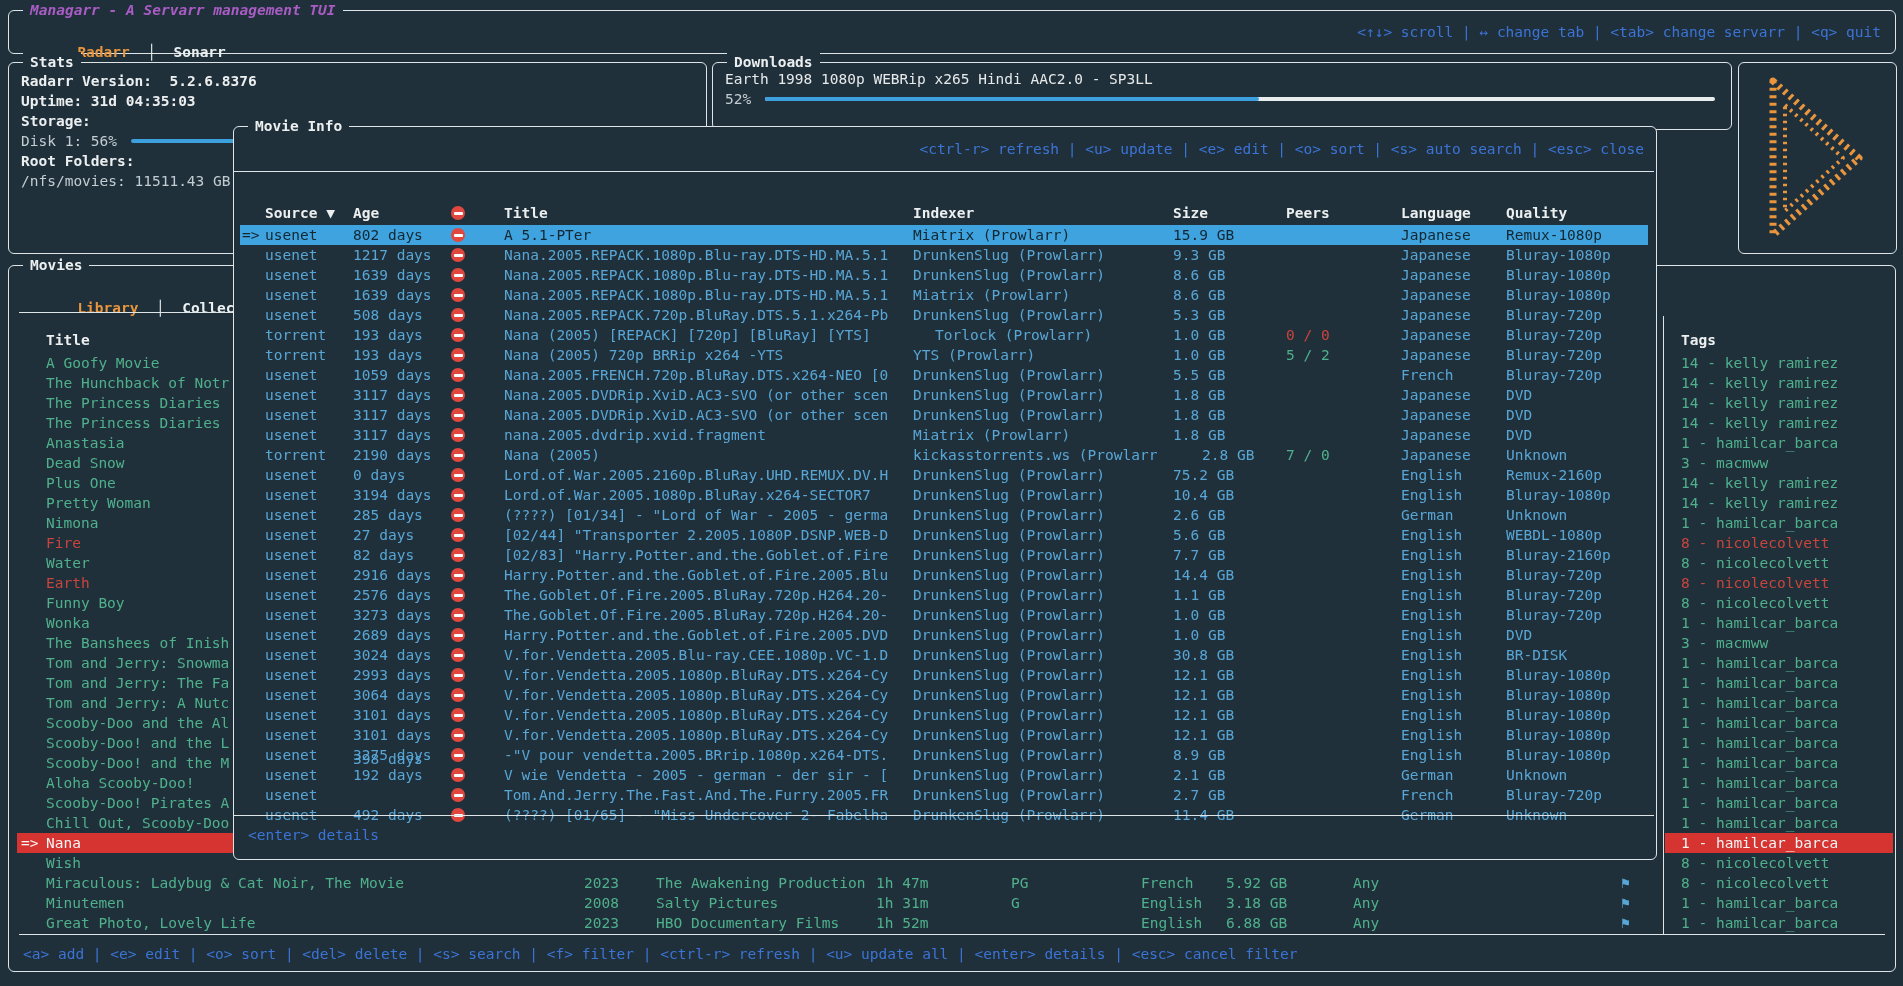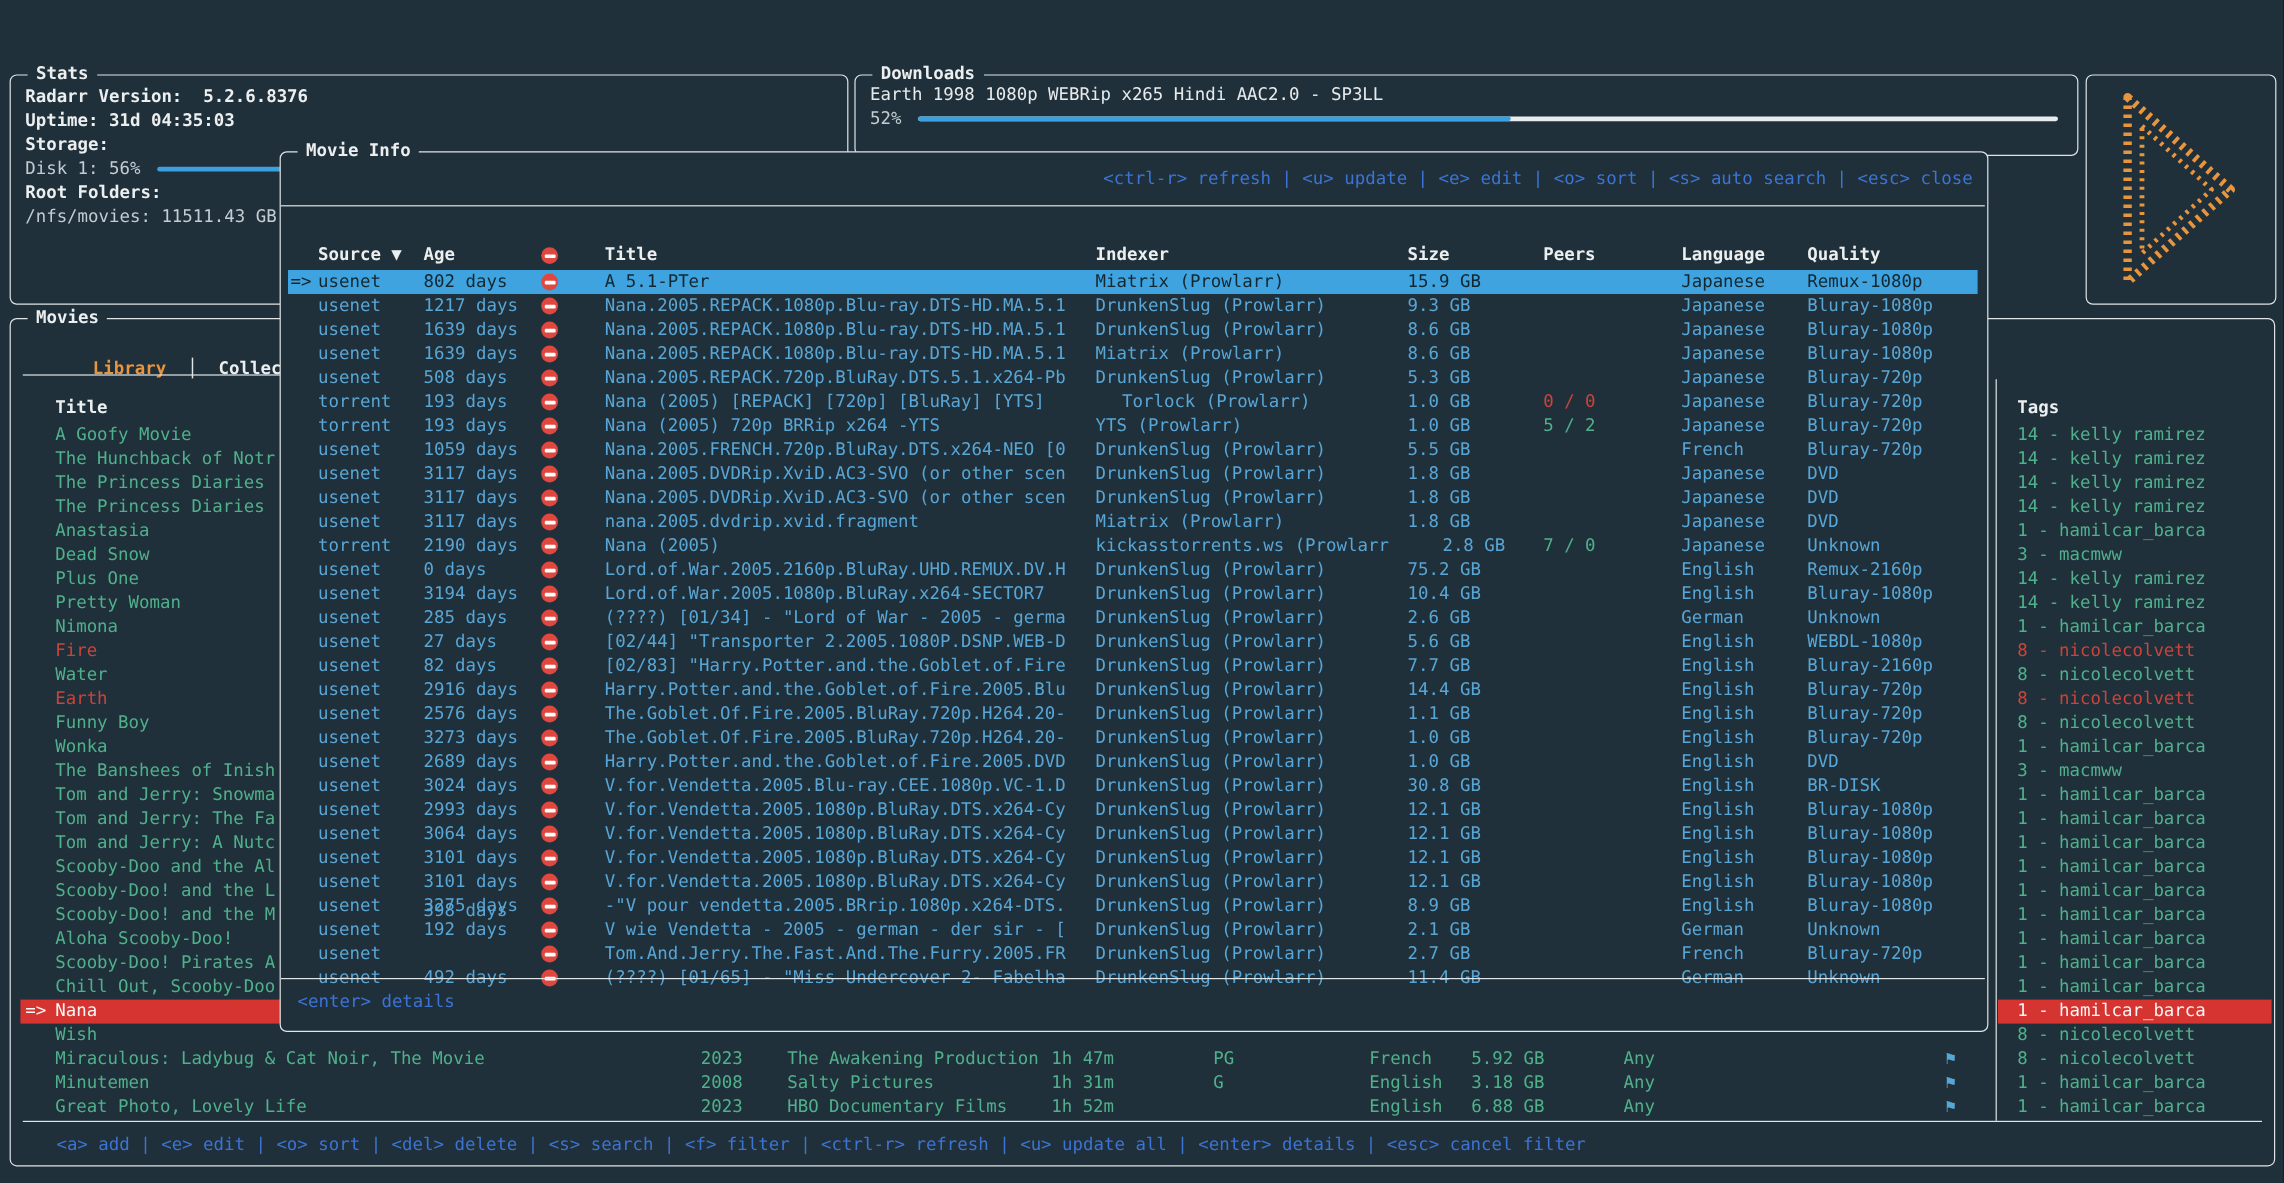--- a/index.html
+++ b/index.html
@@ -28,20 +28,27 @@
   .noentry::after{content:"";position:absolute;left:2.5px;top:5.5px;width:9px;height:3px;background:#fff;border-radius:1px;}
   .bartrack{position:absolute;height:4px;border-radius:2px;}
   .barfill{position:absolute;left:0;top:0;height:100%;background:#3ba0dd;border-radius:2px;}
   .modal{background:#20303a;z-index:10;}
 </style>
 </head>
 <body>
 
 <div id="terminal">
 
+  <div class="box" style="left:8px;top:10px;width:1886px;height:42px;">
+    <span class="boxtitle pu" style="background:#20303a;">Managarr - A Servarr management TUI</span>
+    <div class="t" style="left:16px;top:11px;">
+      <span class="or">Radarr</span><span class="sep">  │  </span><span class="wh">Sonarr</span>
+    </div>
+    <div class="t bl" style="right:14px;top:11px;">&lt;↑↓&gt; scroll | ↔ change tab | &lt;tab&gt; change servarr | &lt;q&gt; quit</div>
+  </div>
 
   <div class="box" style="left:8px;top:62px;width:697px;height:190px;">
     <span class="boxtitle">Stats</span>
     <div class="t" style="left:12px;top:8px;"><span class="wh">Radarr Version:</span><span class="wh">  </span><span class="wh">5.2.6.8376</span></div>
     <div class="t" style="left:12px;top:28px;"><span class="wh">Uptime:</span><span class="wh"> </span><span class="wh">31d 04:35:03</span></div>
     <div class="t wh" style="left:12px;top:48px;">Storage:</div>
     <div class="t gy" style="left:12px;top:68px;">Disk 1: 56%</div>
     <div class="bartrack" style="left:122px;top:76px;width:560px;background:transparent;">
       <div class="barfill" id="disk-bar-fill" style="width: 56%;"></div>
     </div>
@@ -155,21 +162,21 @@
         <div class="t gr" style="left: 575px; top: 647px;">2023</div>
         <div class="t gr" style="left: 647px; top: 647px;">HBO Documentary Films</div>
         <div class="t gr" style="left: 867px; top: 647px;">1h 52m</div>
         <div class="t gr" style="left: 1002px; top: 647px;"></div>
         <div class="t gr" style="left: 1132px; top: 647px;">English</div>
         <div class="t gr" style="left: 1217px; top: 647px;">6.88 GB</div>
         <div class="t gr" style="left: 1344px; top: 647px;">Any</div>
         <div class="t lb" style="left: 1612px; top: 647px;">⚑</div>
       </div>
     <div class="hline" style="left:10px;top:668px;width:1866px;"></div>
-    <div class="t bl" style="left:14px;top:678px;margin-left:24px;">&lt;a&gt; add | &lt;e&gt; edit | &lt;o&gt; sort | &lt;del&gt; delete | &lt;s&gt; search | &lt;f&gt; filter | &lt;ctrl-r&gt; refresh | &lt;u&gt; update all | &lt;enter&gt; details | &lt;esc&gt; cancel filter</div>
+    <div class="t bl" style="left:14px;top:678px;">&lt;a&gt; add | &lt;e&gt; edit | &lt;o&gt; sort | &lt;del&gt; delete | &lt;s&gt; search | &lt;f&gt; filter | &lt;ctrl-r&gt; refresh | &lt;u&gt; update all | &lt;enter&gt; details | &lt;esc&gt; cancel filter</div>
   </div>
 
   <div class="box modal" id="movie-info-modal" style="left:233px;top:126px;width:1422px;height:732px;">
     <span class="boxtitle" style="background:#20303a;">Movie Info</span>
     <div class="t bl" style="right:12px;top:12px;">&lt;ctrl-r&gt; refresh | &lt;u&gt; update | &lt;e&gt; edit | &lt;o&gt; sort | &lt;s&gt; auto search | &lt;esc&gt; close</div>
     <div class="hline" style="left:0;top:44px;width:1420px;"></div>
 
     <div class="t wh" style="left:31px;top:76px;"><span>Source</span> <span>▼</span></div>
     <div class="t wh" style="left:119px;top:76px;">Age</div>
     <span class="noentry" style="left:217px;top:79px;"></span>

